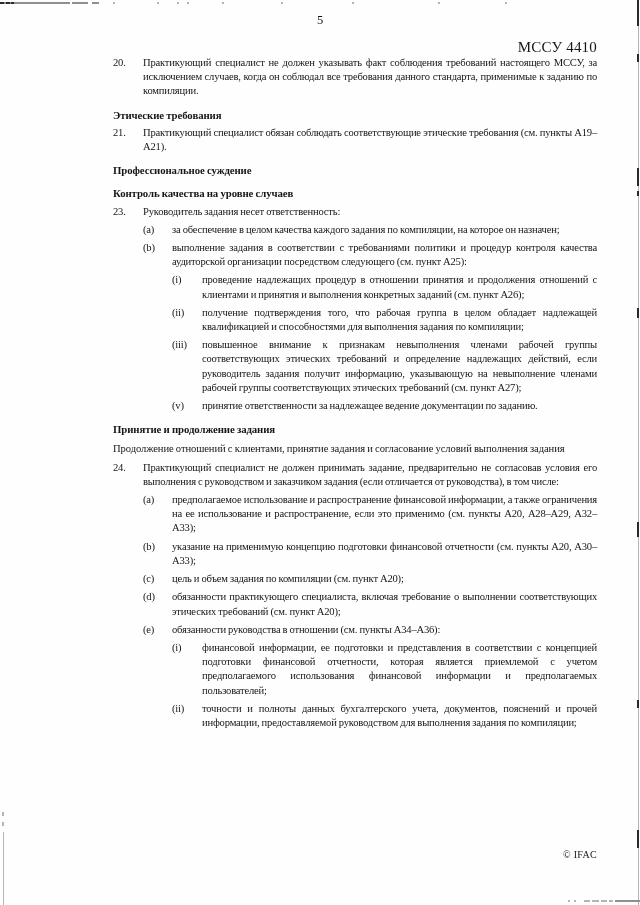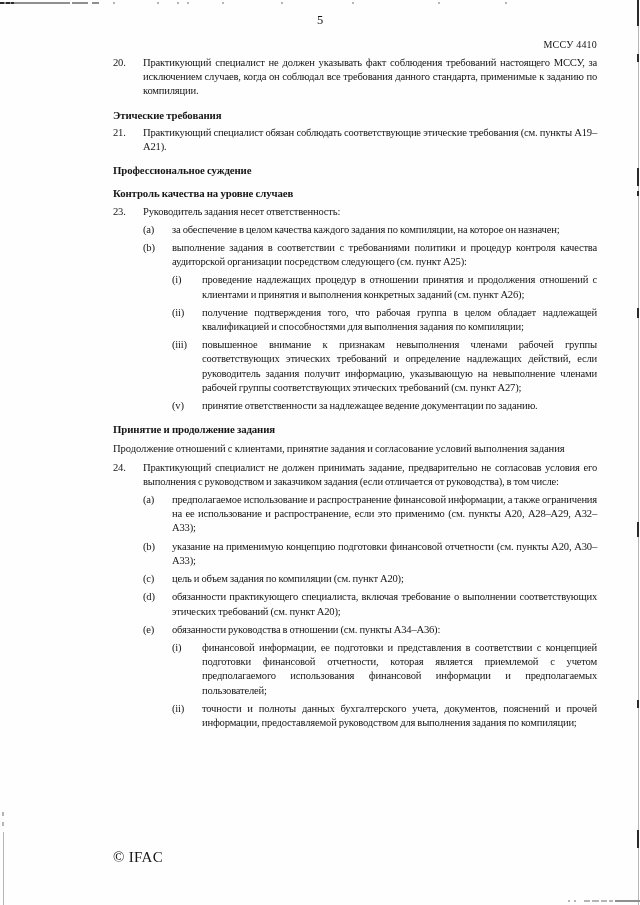--- a/index.html
+++ b/index.html
@@ -12,21 +12,21 @@
     overflow:hidden;
     margin:0 auto;
   }
   
   .page-number{
     position:absolute;top:13px;left:0;width:640px;
     text-align:center;font-size:12.5px;
   }
   .doc-code{
     position:absolute;top:39px;right:43px;
-    font-size:10px;letter-spacing:0.2px;
+    font-size:15px;letter-spacing:0.2px;
   }
   
   .body-col{
     position:absolute;left:113px;top:52px;width:484px;
     font-size:10.6px;line-height:14.2px;
     letter-spacing:-0.2px;word-spacing:-0.3px;
   }
   .block{margin:0;}
   .para{display:flex;margin-top:4px;}
   .para > .lbl{flex:0 0 30px;}
@@ -39,21 +39,21 @@
   .roman > .txt{flex:1;text-align:justify;}
   .heading{
     font-weight:bold;font-size:10.8px;margin-top:9px;letter-spacing:-0.1px;
   }
   .subheading{
     margin-top:6px;letter-spacing:-0.1px;
   }
   
   .footer{
     position:absolute;left:113px;top:849px;width:484px;
-    text-align:left;font-size:15px;letter-spacing:0.3px;
+    text-align:right;font-size:10px;letter-spacing:0.3px;
   }
   
   .art{position:absolute;background:#8f8f8f;}
   .art.dark{background:#2a2a2a;}
   .art.light{background:#b5b5b5;}
 </style>
 </head>
 <body>
 
 <div class="page">

